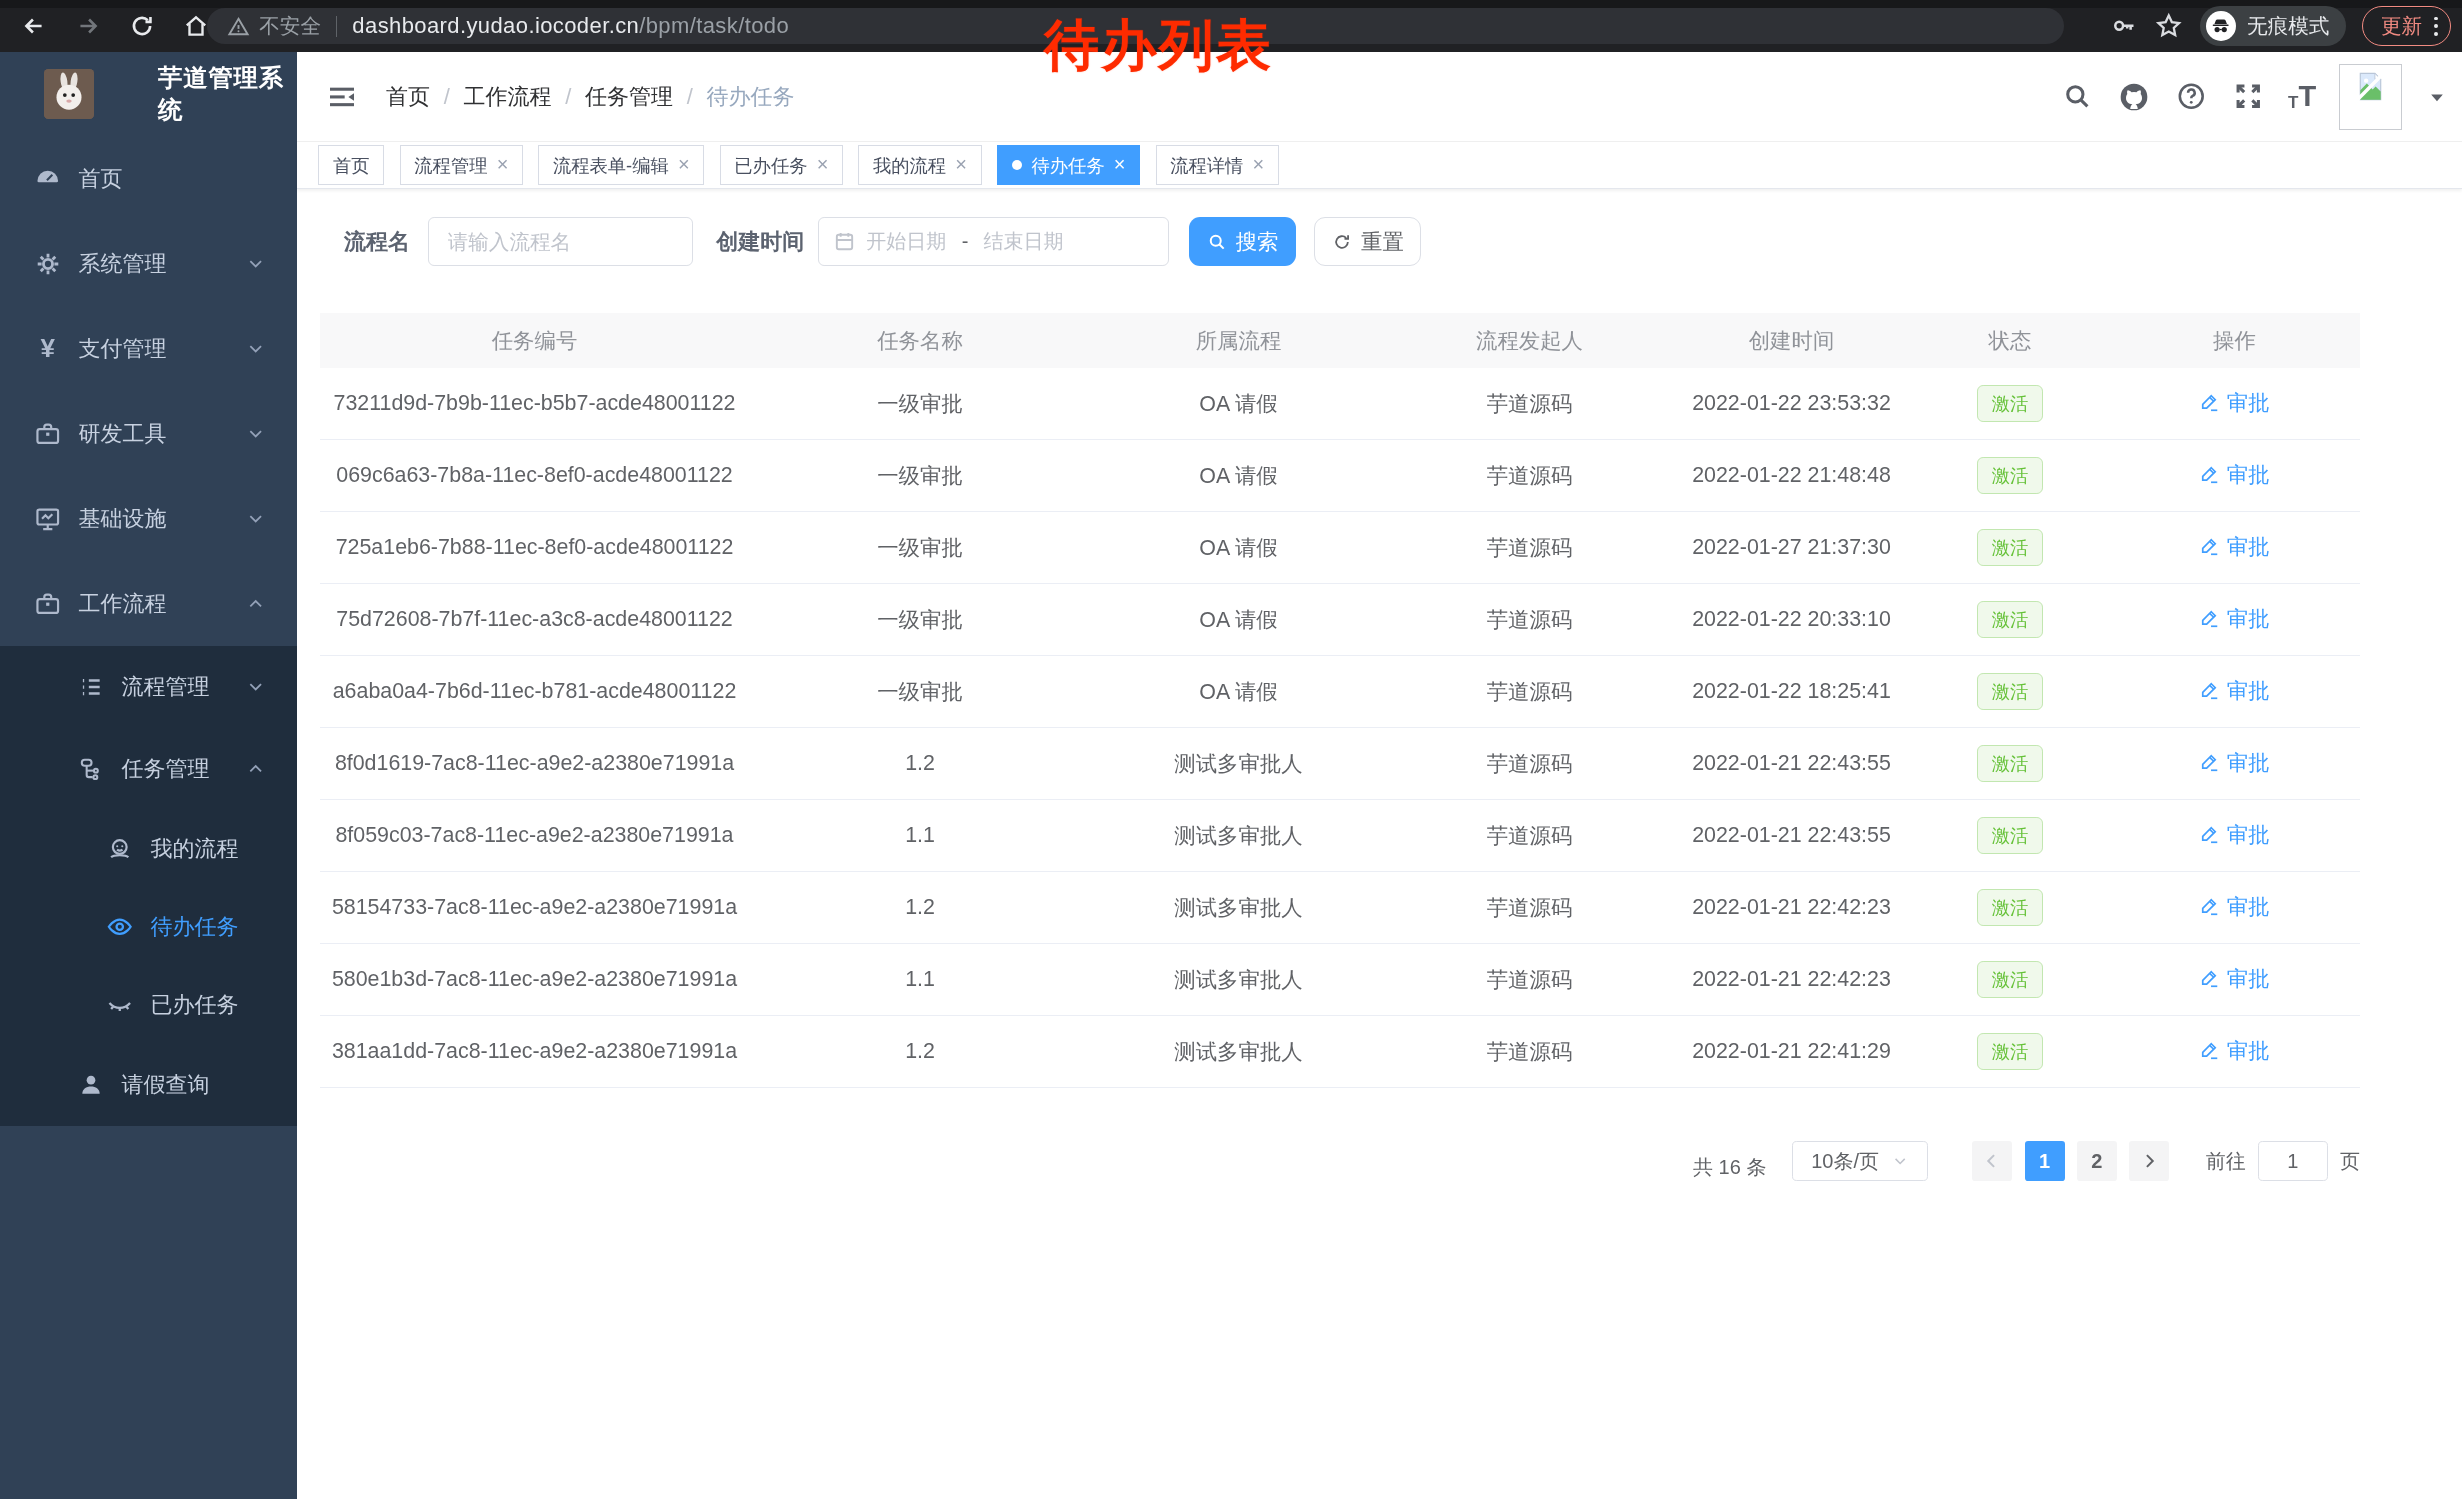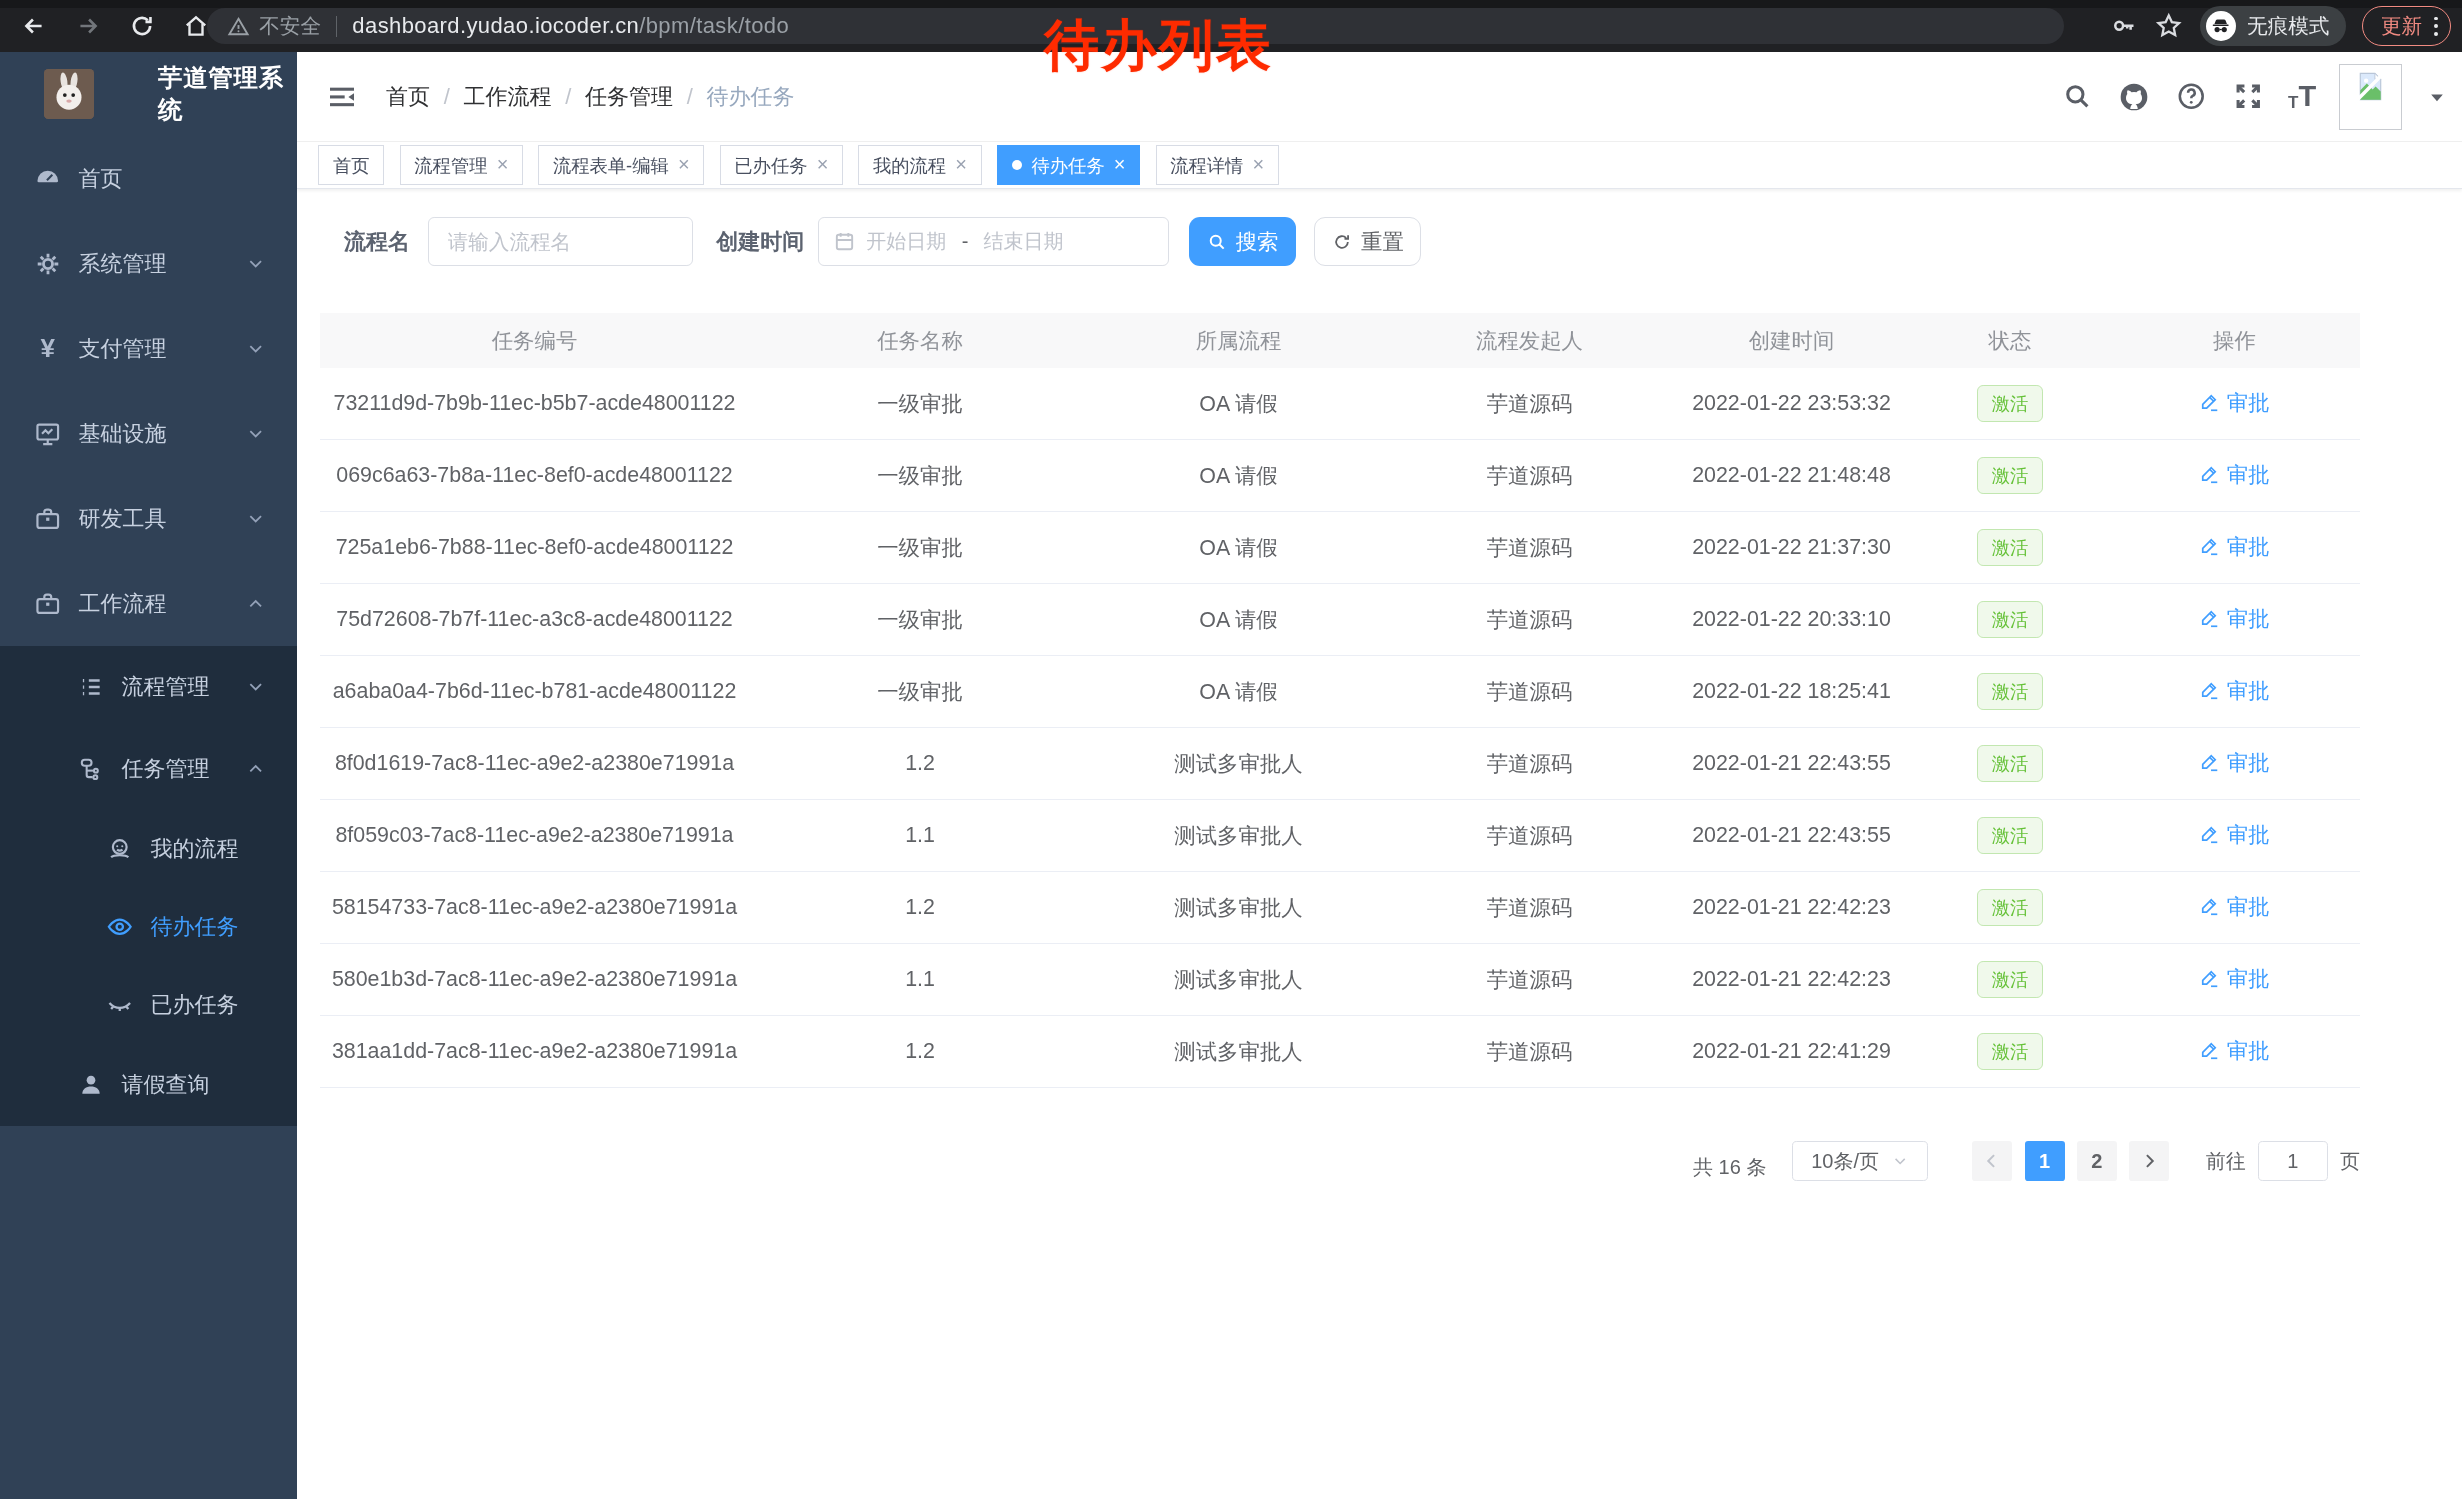--- a/index.html
+++ b/index.html
@@ -228,42 +228,42 @@
       <span class="chev">
           <svg width="21.4" height="21.4" viewBox="0 0 24 24" fill="none" stroke="currentColor" stroke-width="2">
             <path d="m6 9 6 6 6-6"></path>
           </svg>
         </span>
     </div>
 
     <div class="mi">
       <span class="ic">
         <svg width="27.5" height="27.5" viewBox="0 0 24 24" fill="none" stroke="currentColor" stroke-width="1.9">
+            <rect x="3" y="8" width="18" height="12" rx="2"></rect>
+            <path d="M9 8V6.2C9 5 10 4 11.2 4h1.6C14 4 15 5 15 6.2V8"></path>
+            <rect x="10.6" y="11" width="2.8" height="2.8" fill="currentColor" stroke="none"></rect>
+          </svg>
+      </span>
+      <span>研发工具</span>
+      <span class="chev">
+          <svg width="21.4" height="21.4" viewBox="0 0 24 24" fill="none" stroke="currentColor" stroke-width="2">
+            <path d="m6 9 6 6 6-6"></path>
+          </svg>
+        </span>
+    </div>
+
+    <div class="mi">
+      <span class="ic">
+        <svg width="27.5" height="27.5" viewBox="0 0 24 24" fill="none" stroke="currentColor" stroke-width="1.9">
             <rect x="3" y="4" width="18" height="13" rx="1.5"></rect>
             <path d="M8 21h8M12 17v4"></path>
             <path d="m7 12 3-3 2.5 2.5L16 8"></path>
           </svg>
       </span>
       <span>基础设施</span>
-      <span class="chev">
-          <svg width="21.4" height="21.4" viewBox="0 0 24 24" fill="none" stroke="currentColor" stroke-width="2">
-            <path d="m6 9 6 6 6-6"></path>
-          </svg>
-        </span>
-    </div>
-
-    <div class="mi">
-      <span class="ic">
-        <svg width="27.5" height="27.5" viewBox="0 0 24 24" fill="none" stroke="currentColor" stroke-width="1.9">
-            <rect x="3" y="8" width="18" height="12" rx="2"></rect>
-            <path d="M9 8V6.2C9 5 10 4 11.2 4h1.6C14 4 15 5 15 6.2V8"></path>
-            <rect x="10.6" y="11" width="2.8" height="2.8" fill="currentColor" stroke="none"></rect>
-          </svg>
-      </span>
-      <span>研发工具</span>
       <span class="chev">
           <svg width="21.4" height="21.4" viewBox="0 0 24 24" fill="none" stroke="currentColor" stroke-width="2">
             <path d="m6 9 6 6 6-6"></path>
           </svg>
         </span>
     </div>
 
     <div class="mi">
       <span class="ic">
         <svg width="27.5" height="27.5" viewBox="0 0 24 24" fill="none" stroke="currentColor" stroke-width="1.9">
@@ -537,21 +537,21 @@
             <span>审批</span>
           </span>
         </div>
       </div>
 
       <div class="t-row">
         <div>725a1eb6-7b88-11ec-8ef0-acde48001122</div>
         <div>一级审批</div>
         <div>OA 请假</div>
         <div>芋道源码</div>
-        <div>2022-01-22 21:37:30</div>
+        <div>2022-01-27 21:37:30</div>
         <div><span class="badge-active">激活</span></div>
         <div>
           <span class="op-link">
             <svg width="21.4" height="21.4" viewBox="0 0 24 24" fill="none" stroke="currentColor" stroke-width="1.9">
                   <path d="m13.8 4.2 4.4 4.4L8.6 18.2H4.2v-4.4z"></path>
                   <path d="m12 6 4.4 4.4"></path>
                   <path d="M13.5 20.5h7"></path>
                 </svg>
             <span>审批</span>
           </span>

